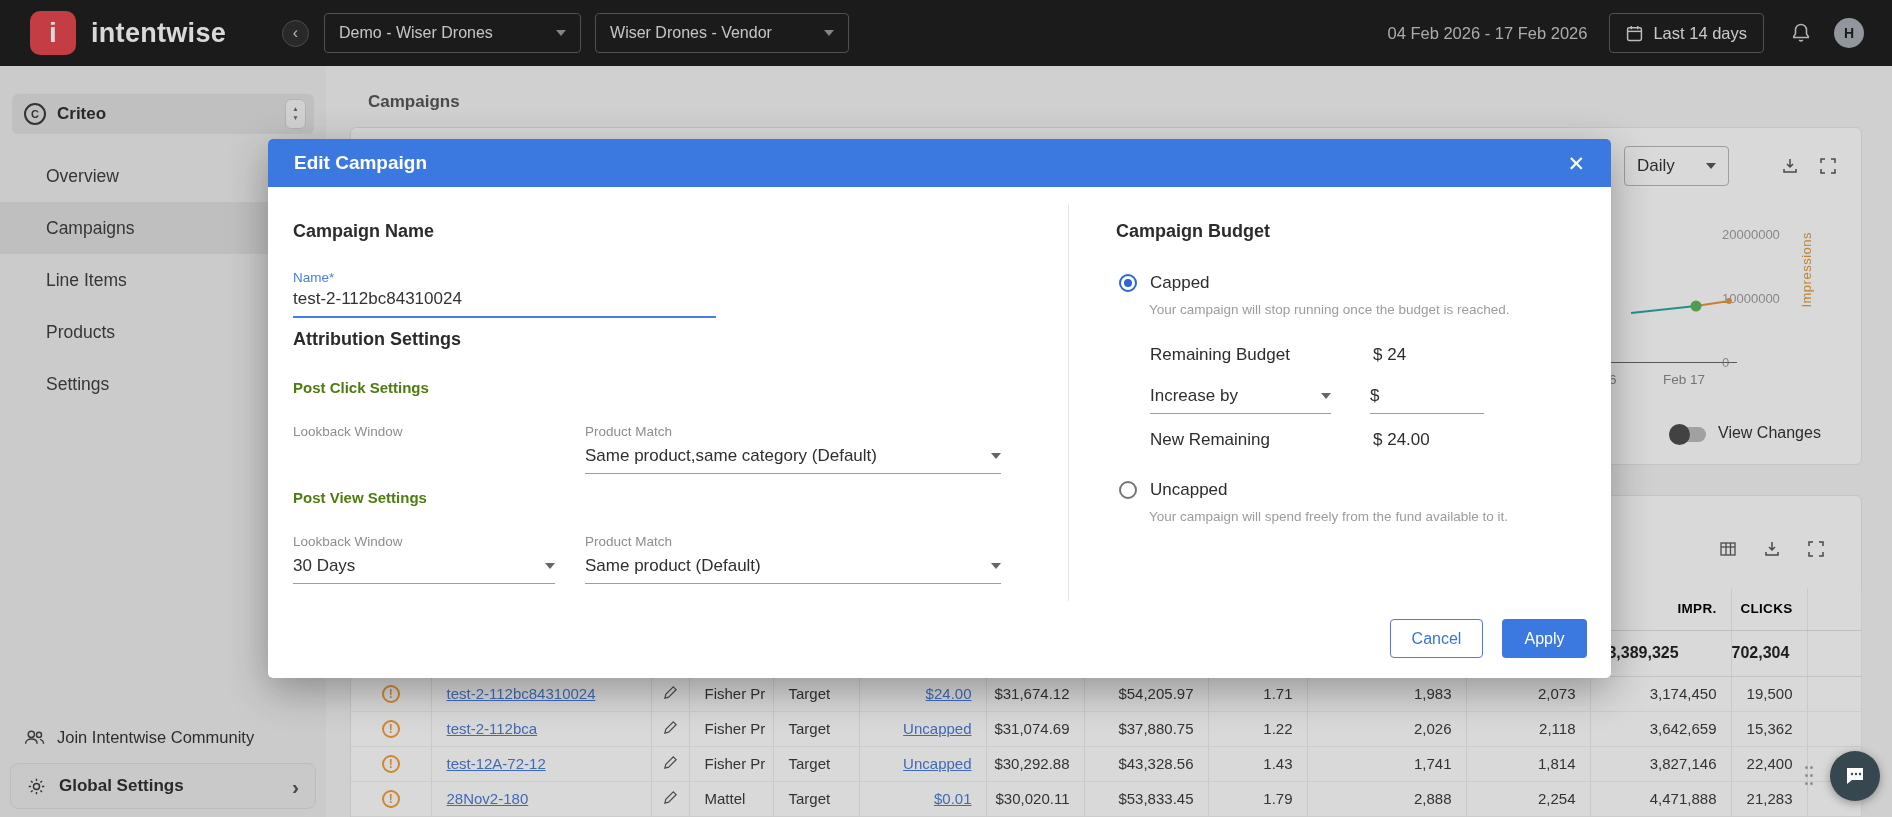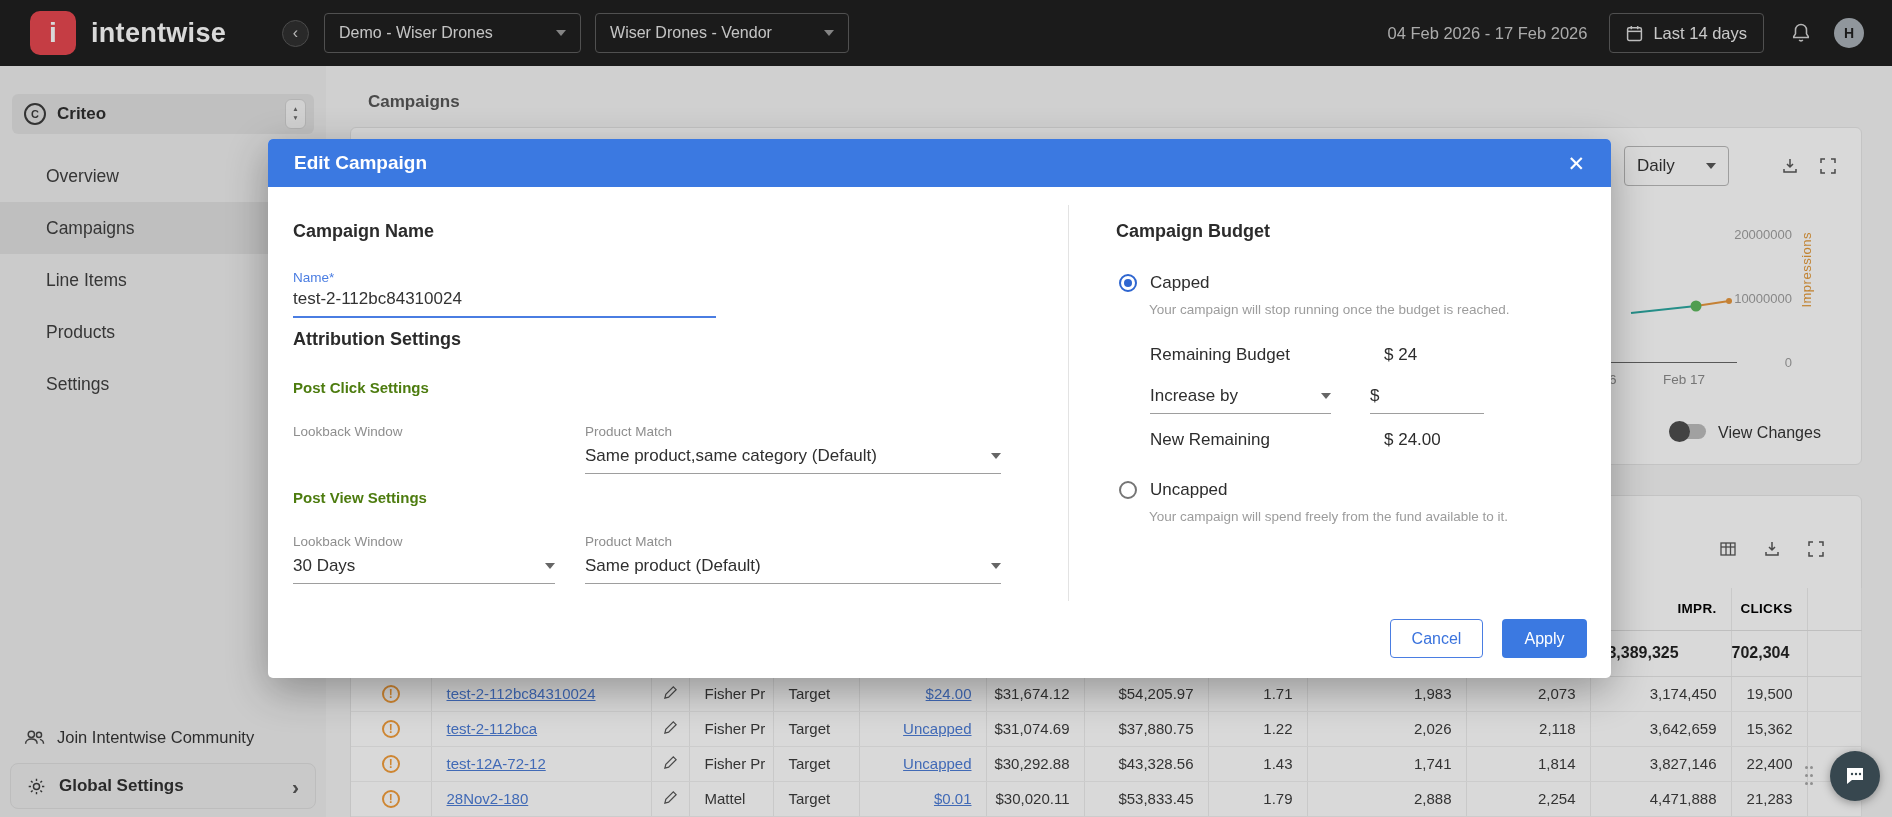--- a/index.html
+++ b/index.html
@@ -63,27 +63,27 @@
   .main { flex:1; position:relative; background:#f5f5f5; }
   .page-title { padding:26px 0 0 42px; font-size:17px; font-weight:700; color:#555; }
   .card { background:#fff; border:1px solid #e6e6e6; border-radius:6px; position:absolute; }
   .chart-card { left:24px; top:61px; width:1512px; height:338px; }
   .interval-select { position:absolute; left:1273px; top:18px; width:105px; height:40px;
                      border:1px solid #b9b9b9; border-radius:4px; display:flex; align-items:center;
                      padding:0 12px; font-size:17px; color:#333; cursor:pointer; }
   .icon-btn { display:flex; cursor:pointer; }
   .chart-dl { position:absolute; left:1430px; top:29px; }
   .chart-fs { position:absolute; left:1468px; top:29px; }
-  .ytick { position:absolute; width:70px; text-align:right; left:1371px; font-size:13px; color:#9e9e9e; }
+  .ytick { position:absolute; width:70px; text-align:left; left:1371px; font-size:13px; color:#9e9e9e; }
   .y-axis-label { position:absolute; left:1448px; top:104px; writing-mode:vertical-rl;
                   transform:rotate(180deg); font-size:13px; color:#e39a3b; letter-spacing:.5px; }
   .axis-x { position:absolute; left:40px; top:234px; width:1346px; border-top:1.5px solid #666; }
   .xtick { position:absolute; top:244px; font-size:13.5px; color:#8a8a8a; }
   .series-svg { position:absolute; left:1278px; top:164px; }
-  .vc-row { position:absolute; left:1318px; top:296px; display:flex; align-items:flex-start; gap:12px; }
+  .vc-row { position:absolute; left:1318px; top:296px; display:flex; align-items:flex-end; gap:12px; }
   .toggle { width:37px; height:15px; background:#bdbdbd; border-radius:8px; position:relative; cursor:pointer; }
   .toggle-knob { position:absolute; left:0; top:-3px; width:21px; height:21px; border-radius:50%; background:#4c4c4c; }
   .vc-label { font-size:16px; color:#333; }
 
   .table-card { left:24px; top:429px; width:1512px; height:400px; border-radius:6px 6px 0 0; }
   .tc-icons { position:absolute; right:36px; top:44px; display:flex; gap:26px; }
   table.grid { position:absolute; left:0; top:92px; width:1510px; border-collapse:collapse;
                table-layout:fixed; }
   .grid th, .grid td { border-right:1px solid #ececec; border-bottom:1px solid #f0f0f0;
                        padding:0 14px 0 0; white-space:nowrap; overflow:hidden; }
@@ -119,21 +119,21 @@
              font-size:17px; color:#2f2f2f; cursor:pointer; }
   .radio { width:18px; height:18px; border-radius:50%; display:inline-block; position:relative; }
   .radio.sel { border:2px solid #2f66d0; }
   .radio.sel::after { content:""; position:absolute; left:3px; top:3px; width:8px; height:8px;
                       border-radius:50%; background:#2f66d0; }
   .radio.unsel { border:2px solid #757575; }
   .radio-row { display:flex; align-items:center; gap:13px; cursor:pointer; }
   .radio-label { font-size:17px; color:#2d2d2d; }
   .help { font-size:13.5px; color:#9c9c9c; }
   .b-label { font-size:17px; color:#2d2d2d; }
-  .b-value { font-size:17px; color:#2d2d2d;margin-left:11px; }
+  .b-value { font-size:17px; color:#2d2d2d; }
   .btn { height:39px; border-radius:4px; font-size:16px; display:flex; align-items:center;
          justify-content:center; cursor:pointer; font-family:inherit; }
   .btn.cancel { width:93px; background:#fff; border:1px solid #4a7de2; color:#3a73dd; }
   .btn.apply { width:85px; background:#3b79e1; border:none; color:#fff; }
   .divider-v { position:absolute; left:800px; top:66px; height:396px; width:1px; background:#e3e3e3; }
 
   
   .chat-fab { position:fixed; left:1830px; top:751px; width:50px; height:50px; border-radius:50%;
               background:#37474f; z-index:60; display:flex; align-items:center; justify-content:center;
               box-shadow:0 2px 10px rgba(0,0,0,.35); cursor:pointer; }

